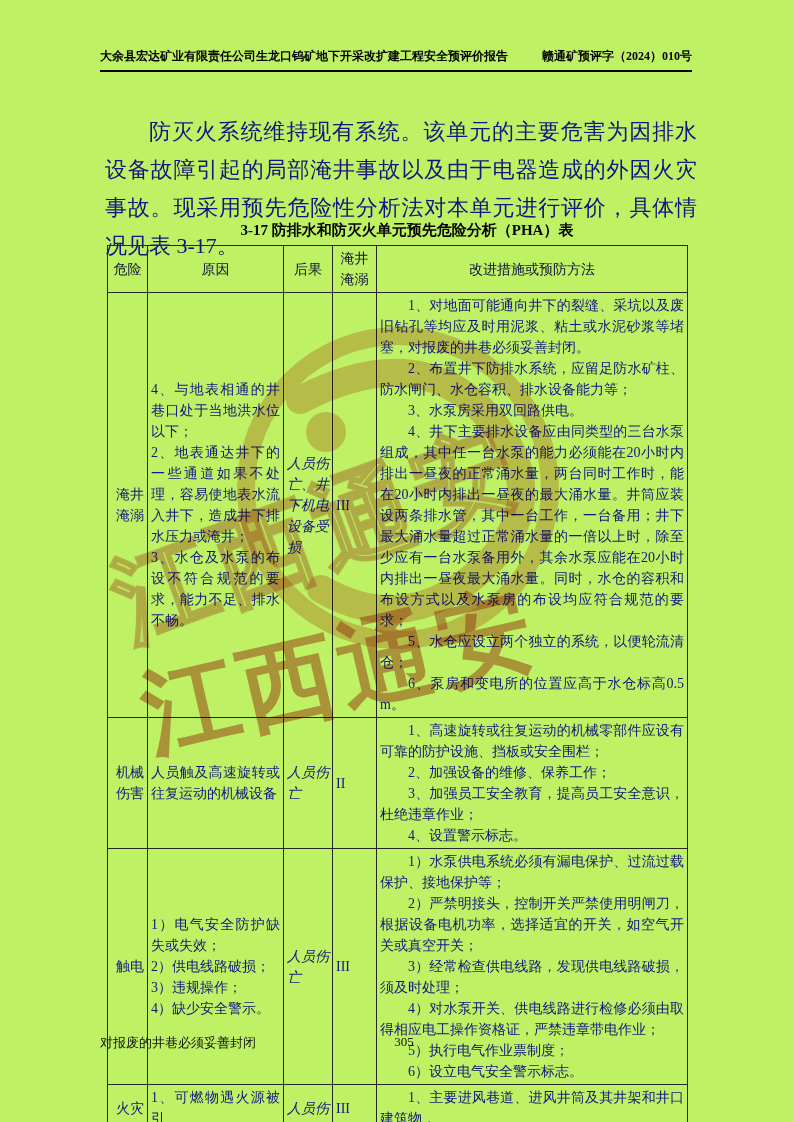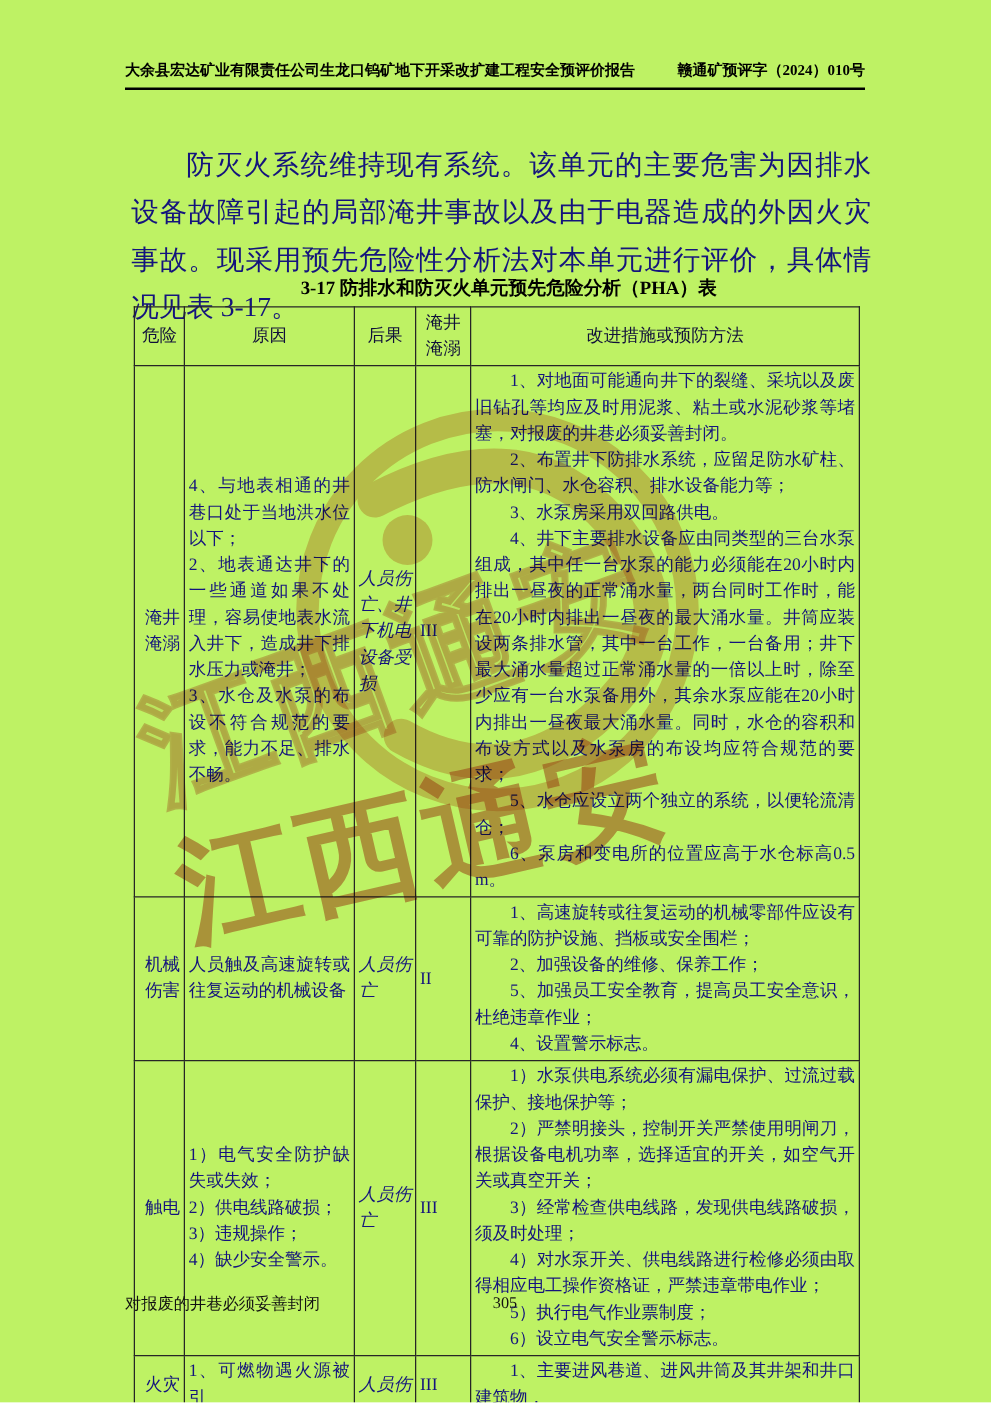--- a/index.html
+++ b/index.html
@@ -143,21 +143,21 @@
       <tr>
         <td class="cell-hazard">机械伤害</td>
         <td class="cell-cause">
           <p>人员触及高速旋转或往复运动的机械设备</p>
         </td>
         <td class="cell-cons">人员伤亡</td>
         <td class="cell-level">II</td>
         <td class="cell-meas">
           <p>1、高速旋转或往复运动的机械零部件应设有可靠的防护设施、挡板或安全围栏；</p>
           <p>2、加强设备的维修、保养工作；</p>
-          <p>5、加强员工安全教育，提高员工安全意识，杜绝违章作业；</p>
+          <p>3、加强员工安全教育，提高员工安全意识，杜绝违章作业；</p>
           <p>4、设置警示标志。</p>
         </td>
       </tr>
 
       <tr>
         <td class="cell-hazard">触电</td>
         <td class="cell-cause">
           <p>1）电气安全防护缺失或失效；</p>
           <p>2）供电线路破损；</p>
           <p>3）违规操作；</p>

